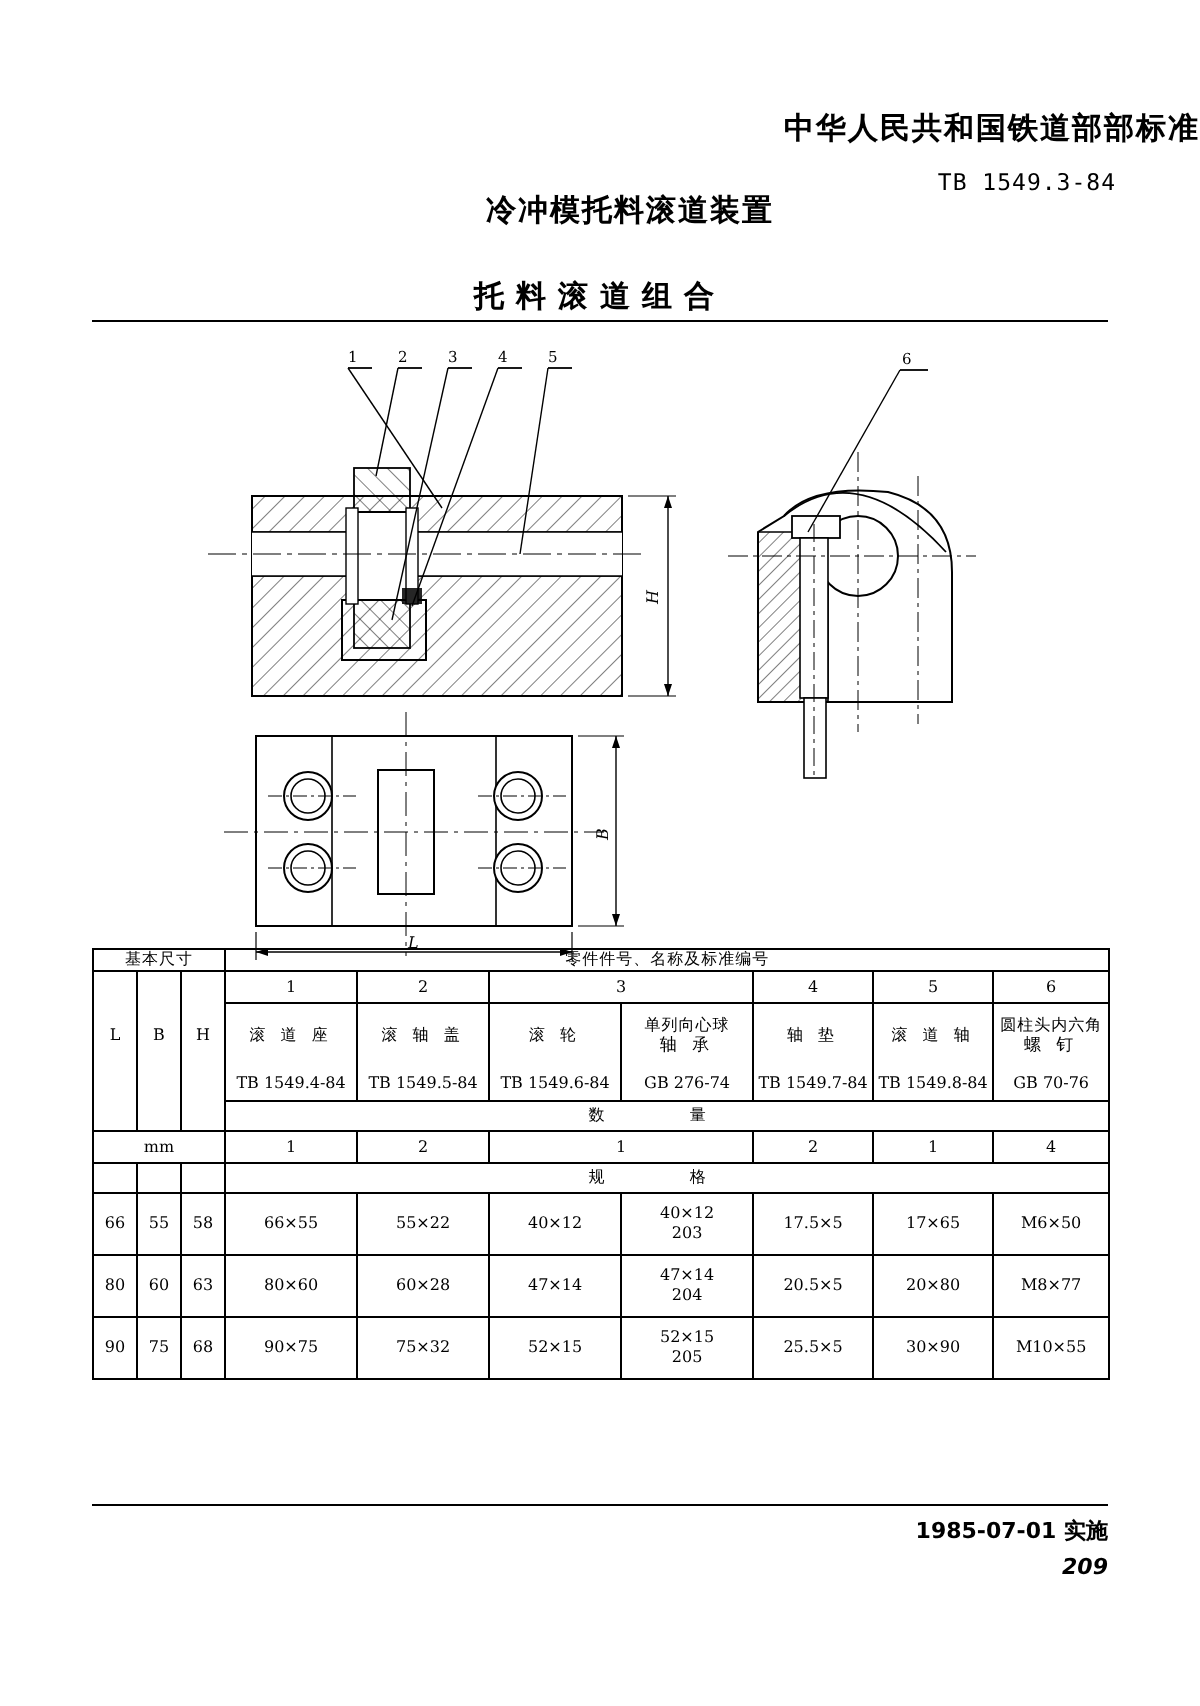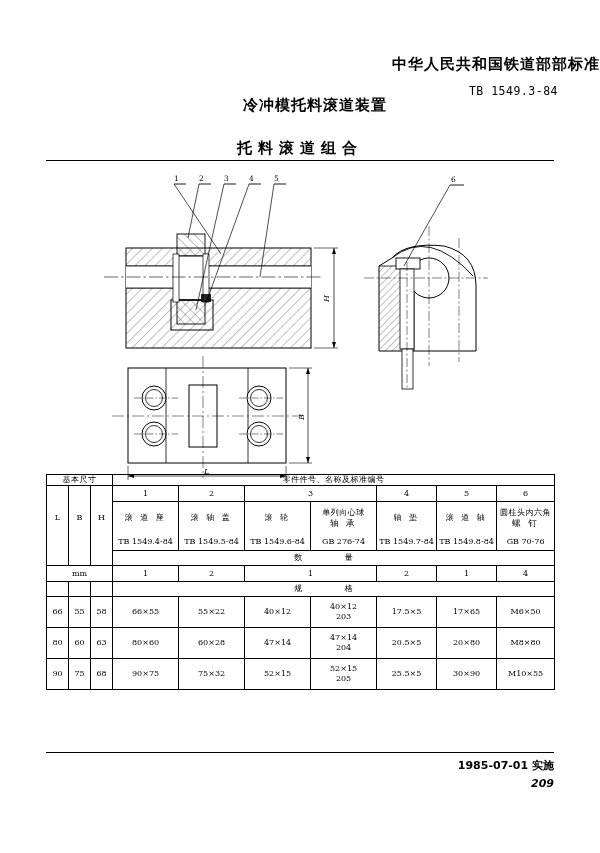--- a/index.html
+++ b/index.html
@@ -306,21 +306,21 @@
       <td class="num dbl">63</td>
       <td class="num heavyL">80×60</td>
       <td class="num">60×28</td>
       <td class="num">47×14</td>
       <td class="num">
         <div>47×14</div>
         <div>204</div>
       </td>
       <td class="num">20.5×5</td>
       <td class="num">20×80</td>
-      <td class="num">M8×80</td>
+      <td class="num">M8×77</td>
     </tr>
 
     <tr>
       <td class="num noR thick-b" style="height:30px">90</td>
       <td class="num dbl noR thick-b">75</td>
       <td class="num dbl thick-b">68</td>
       <td class="num heavyL thick-b">90×75</td>
       <td class="num thick-b">75×32</td>
       <td class="num thick-b">52×15</td>
       <td class="num thick-b">

